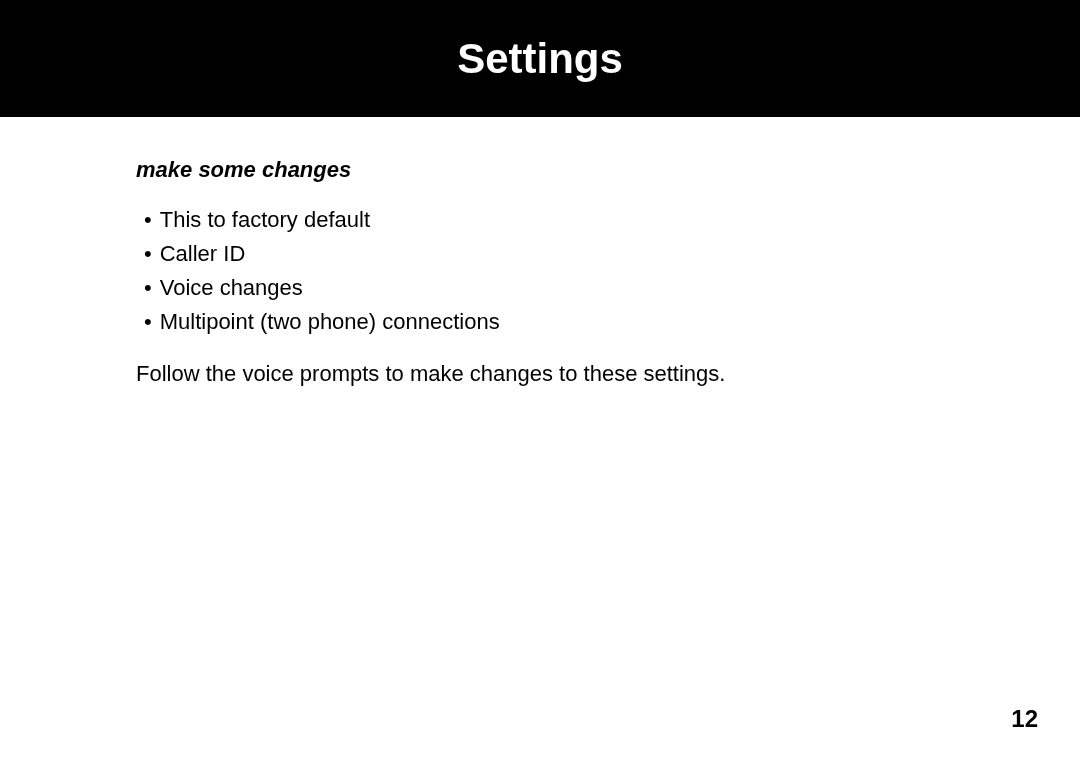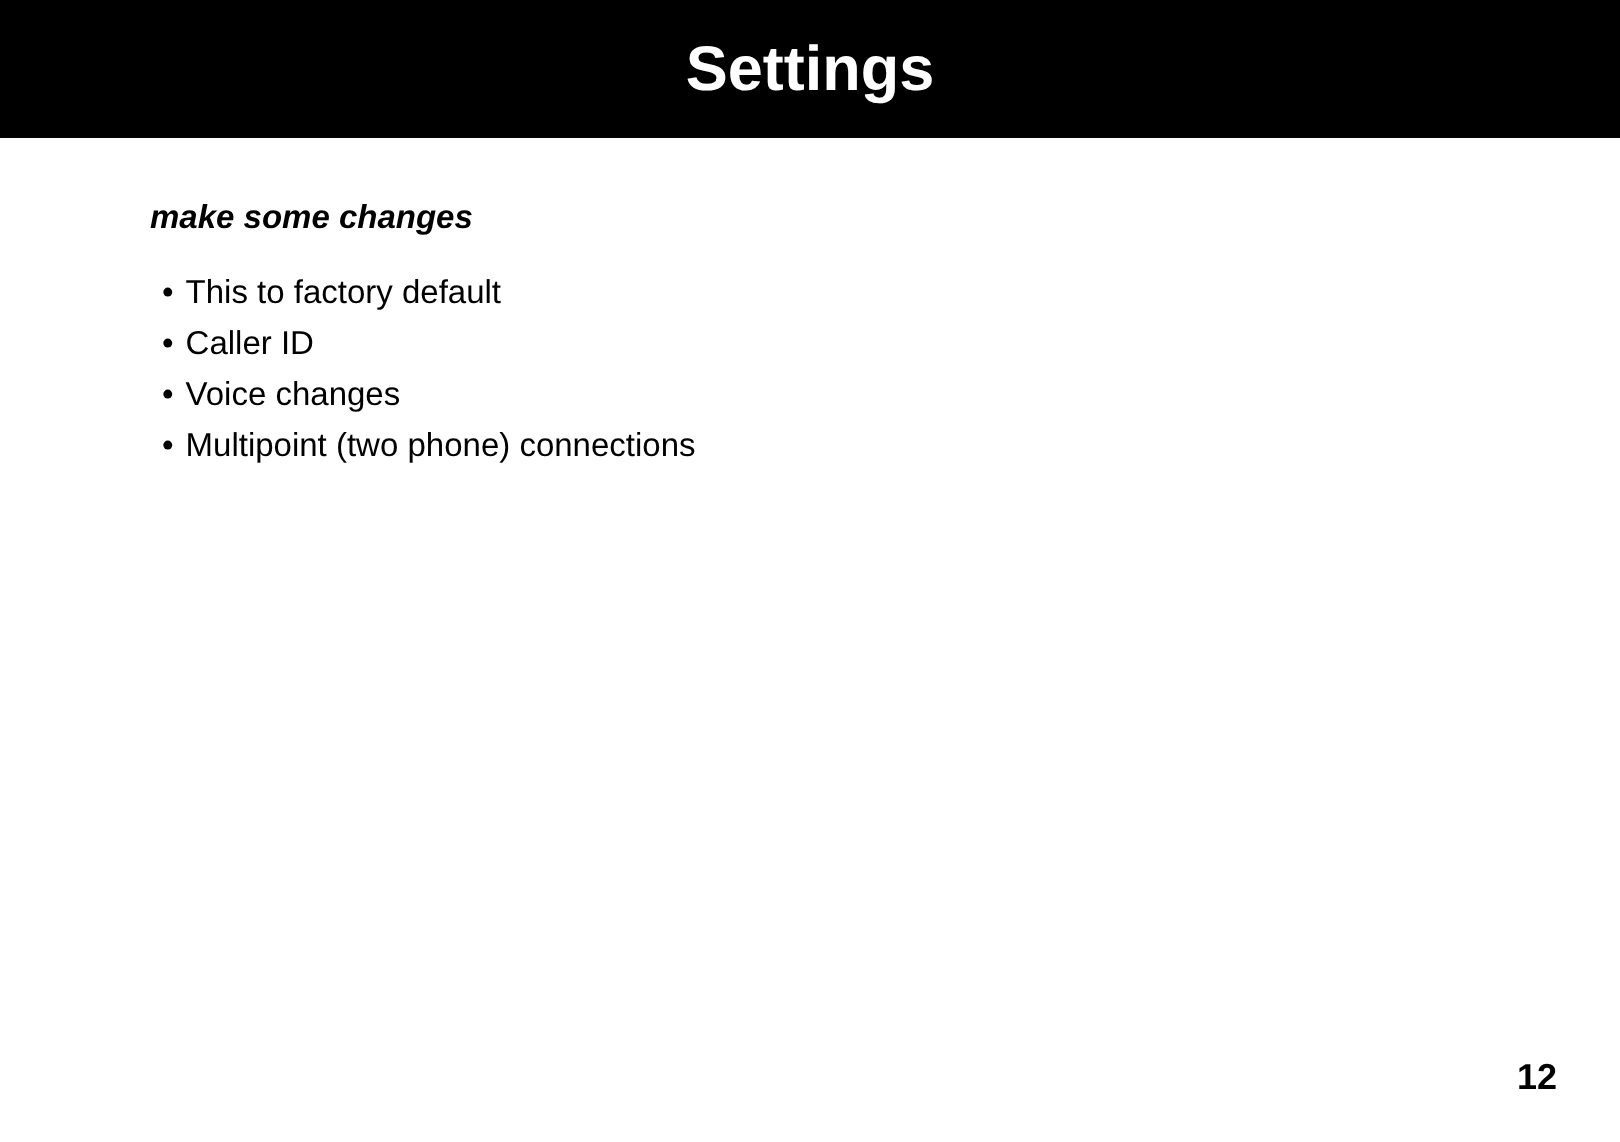--- a/index.html
+++ b/index.html
@@ -9,33 +9,34 @@
     }
     body {
       width: 1080px;
       height: 761px;
       font-family: Arial, Helvetica, sans-serif;
       background: #ffffff;
       position: relative;
     }
     .header {
       width: 100%;
-      height: 92px;
+      height: 117px;
       background: #000000;
       display: flex;
       align-items: center;
       justify-content: center;
     }
     .header-title {
       color: #ffffff;
       font-size: 42px;
       font-weight: bold;
     }
     .content {
       padding: 40px 100px 0 100px;
+      margin-left: 36px;
     }
     .subtitle {
       font-size: 22px;
       font-weight: bold;
       font-style: italic;
       margin-bottom: 20px;
     }
     .intro-text {
       font-size: 22px;
       line-height: 1.4;
@@ -99,15 +100,16 @@
     <div class="bullet-item">
       <span class="bullet-marker">•</span>
       <span class="bullet-text">Voice changes</span>
     </div>
     <div class="bullet-item">
       <span class="bullet-marker">•</span>
       <span class="bullet-text">Multipoint (two phone) connections</span>
     </div>
   </div>
 
+  <div class="closing-text">Follow the voice prompts to make changes to these settings.</div>
 </div>
 
 <div class="page-number">12</div>
 
 </body></html>

